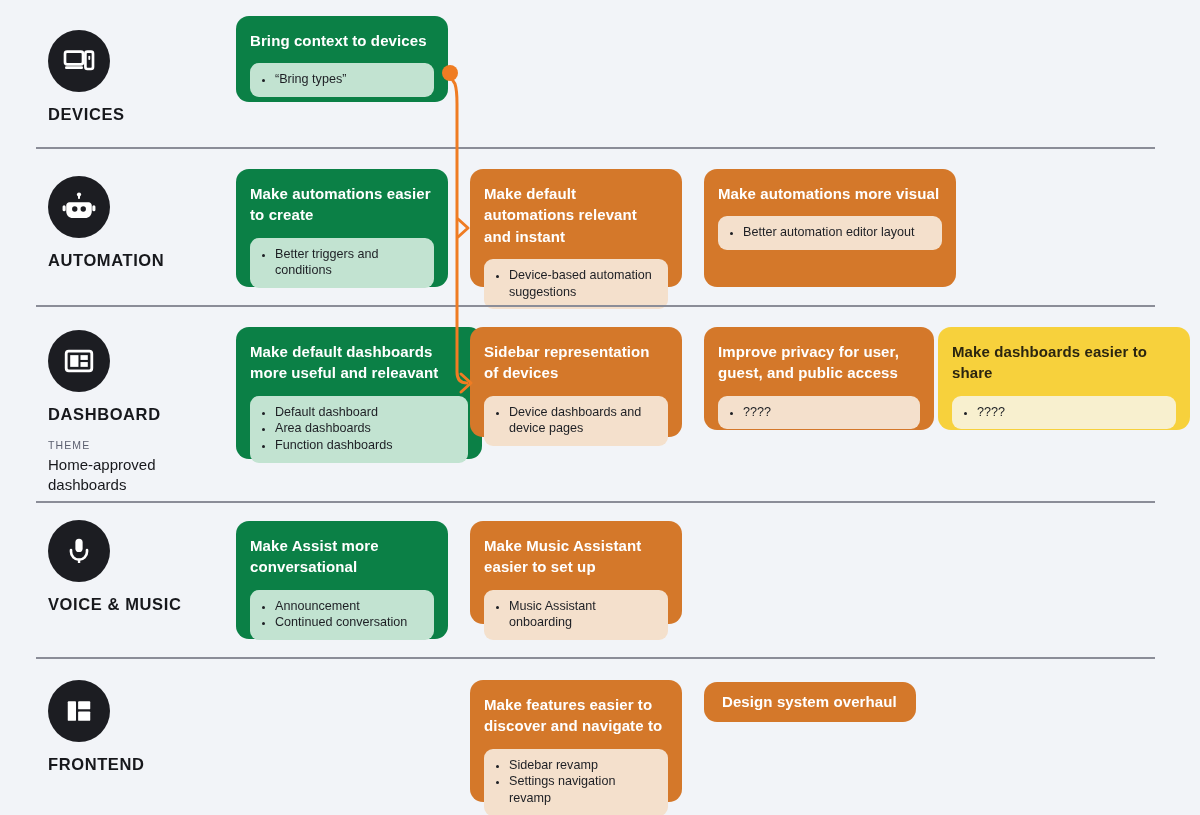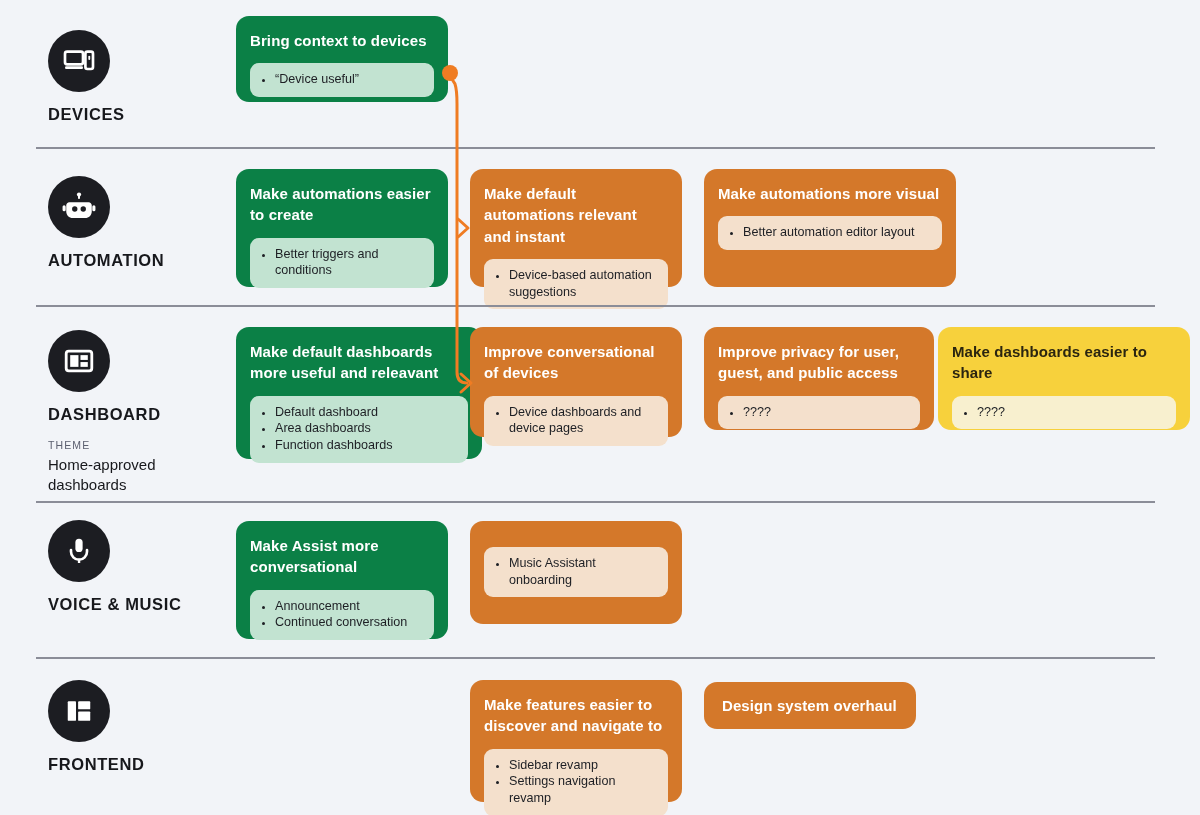--- a/index.html
+++ b/index.html
@@ -94,21 +94,21 @@
           <rect x="19" y="8" width="1.4" height="3.2" rx="0.7"></rect>
         </svg>
       </div>
       <div class="cat-label">DEVICES</div>
     </div>
 
     <div class="card green" style="left:236px;top:16px;width:212px;height:86px;">
       <div class="card-title">Bring context to devices</div>
       <div class="chip">
         <ul>
-          <li>“Device useful”</li>
+          <li>“Bring types”</li>
         </ul>
       </div>
     </div>
 
     <div class="divider" style="top:147px;"></div>
   </div>
 
   <div class="row">
     <div class="cat" style="top:176px;">
       <div class="cat-badge">
@@ -175,21 +175,21 @@
       <div class="chip">
         <ul>
           <li>Default dashboard</li>
           <li>Area dashboards</li>
           <li>Function dashboards</li>
         </ul>
       </div>
     </div>
 
     <div class="card orange" style="left:470px;top:327px;width:212px;height:110px;">
-      <div class="card-title">Improve conversational of devices</div>
+      <div class="card-title">Sidebar representation of devices</div>
       <div class="chip">
         <ul>
           <li>Device dashboards and device pages</li>
         </ul>
       </div>
     </div>
 
     <div class="card orange" style="left:704px;top:327px;width:230px;height:103px;">
       <div class="card-title">Improve privacy for user, guest, and public access</div>
       <div class="chip">
@@ -227,20 +227,21 @@
       <div class="card-title">Make Assist more conversational</div>
       <div class="chip">
         <ul>
           <li>Announcement</li>
           <li>Continued conversation</li>
         </ul>
       </div>
     </div>
 
     <div class="card orange" style="left:470px;top:521px;width:212px;height:103px;">
+      <div class="card-title">Make Music Assistant easier to set up</div>
       <div class="chip">
         <ul>
           <li>Music Assistant onboarding</li>
         </ul>
       </div>
     </div>
 
     <div class="divider" style="top:657px;"></div>
   </div>
 
@@ -259,21 +260,21 @@
     <div class="card orange" style="left:470px;top:680px;width:212px;height:122px;">
       <div class="card-title">Make features easier to discover and navigate to</div>
       <div class="chip">
         <ul>
           <li>Sidebar revamp</li>
           <li>Settings navigation revamp</li>
         </ul>
       </div>
     </div>
 
-    <div class="card orange pill" style="left:704px;top:682px;width:212px;height:47px;">
+    <div class="card orange pill" style="left:704px;top:682px;width:212px;height:40px;">
       <div class="card-title">Design system overhaul</div>
     </div>
   </div>
 
   <svg id="connector" aria-hidden="true">
     <path d="M450,76 L455,84 C457,90 457,96 457,104 L457,372 C457,379 460,383 467,383" fill="none" stroke="#ef7c23" stroke-width="3" stroke-linecap="round"></path>
     <circle cx="450" cy="73" r="8" fill="#ef7c23"></circle>
     <path d="M458,219 L468,228 L458,237" fill="none" stroke="#ef7c23" stroke-width="3" stroke-linecap="round" stroke-linejoin="round"></path>
     <path d="M461,374 L471,383 L461,392" fill="none" stroke="#ef7c23" stroke-width="3" stroke-linecap="round" stroke-linejoin="round"></path>
   </svg>

